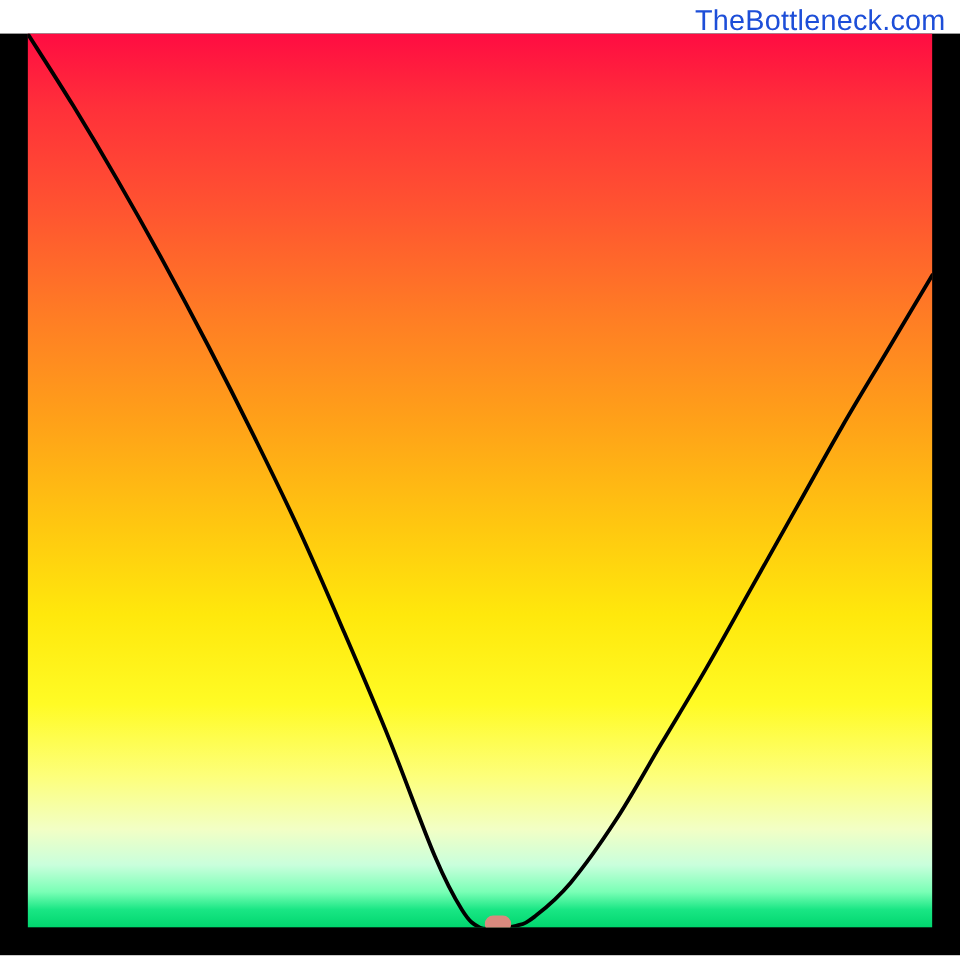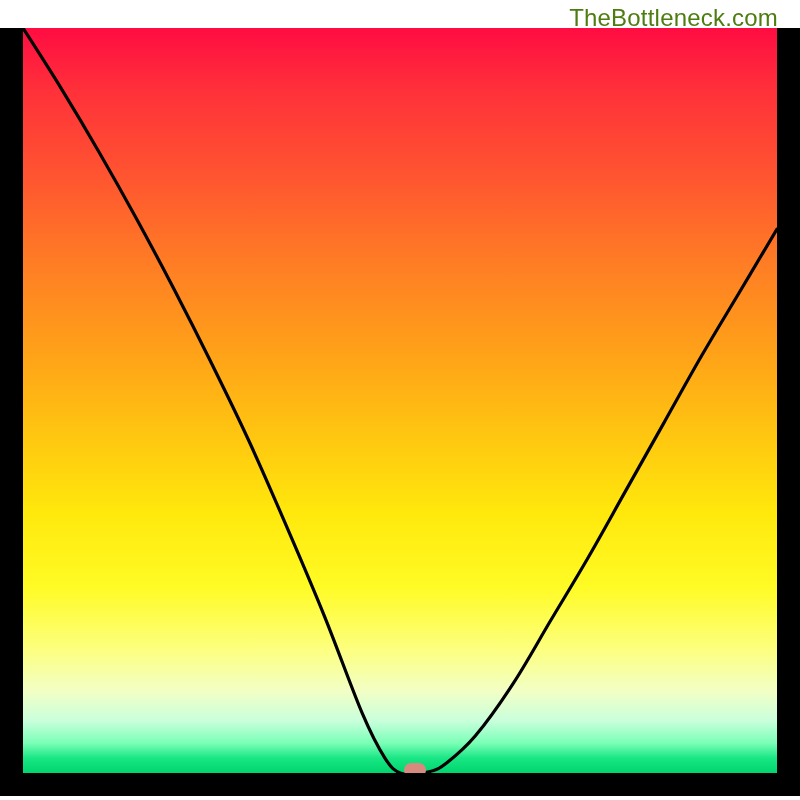--- a/index.html
+++ b/index.html
@@ -13,23 +13,23 @@
     font-family: Arial, Helvetica, sans-serif;
   }
   .container {
     width: 800px;
     height: 800px;
     position: relative;
   }
   .watermark {
     position: absolute;
     top: 4px;
-    right: 22px;
+    right: 12px;
     font-size: 24px;
-    color: #4d7c0f;
+    color: #1d4ed8;
     font-weight: 500;
     z-index: 20;
     letter-spacing: 0.2px;
   }
   .plot-outer {
     position: absolute;
     left: 0;
     top: 28px;
     width: 800px;
     height: 768px;

